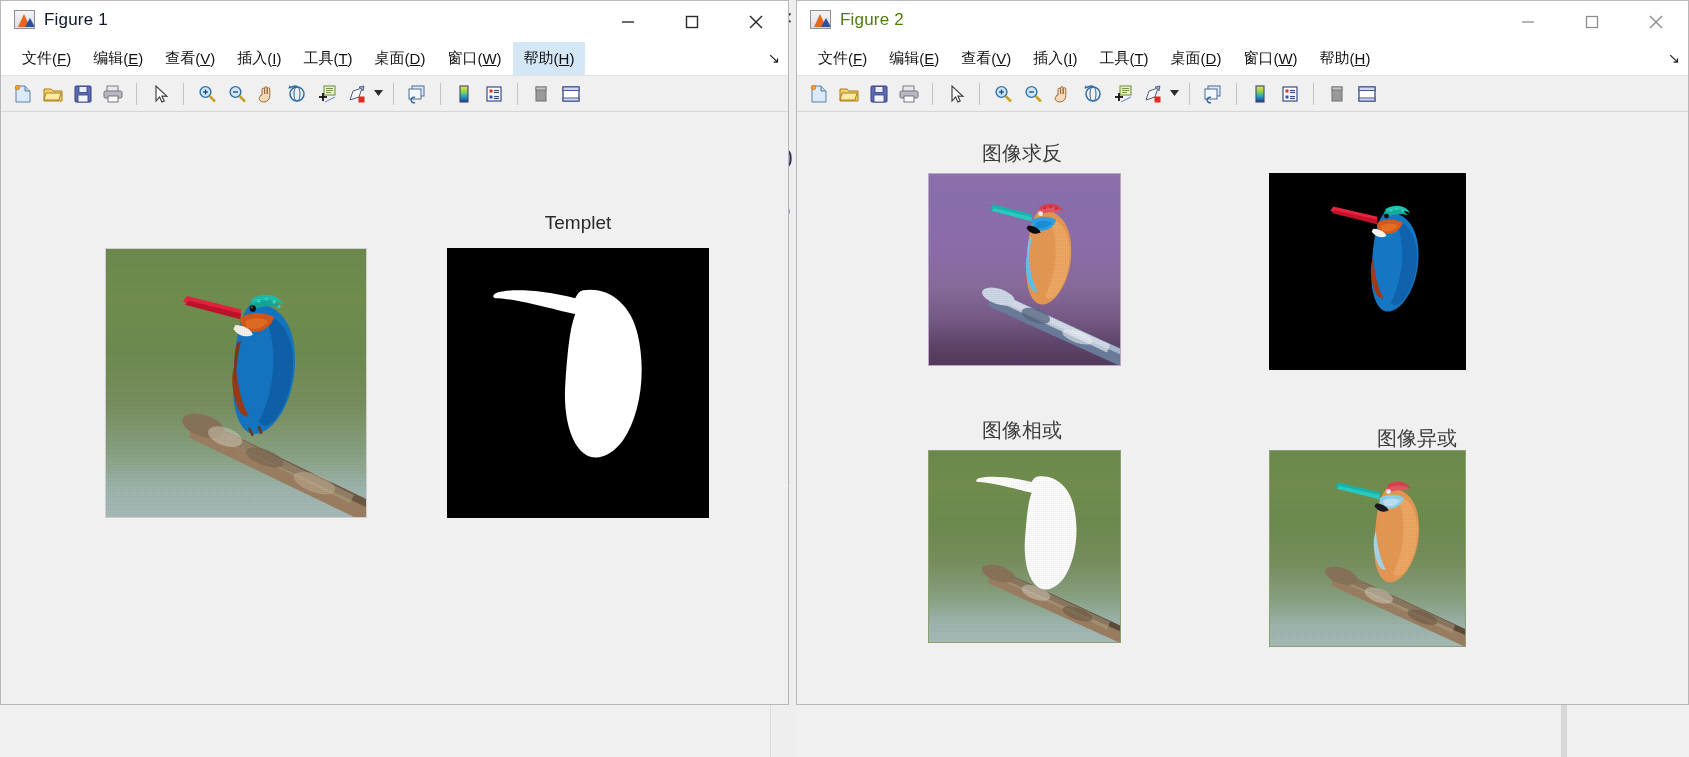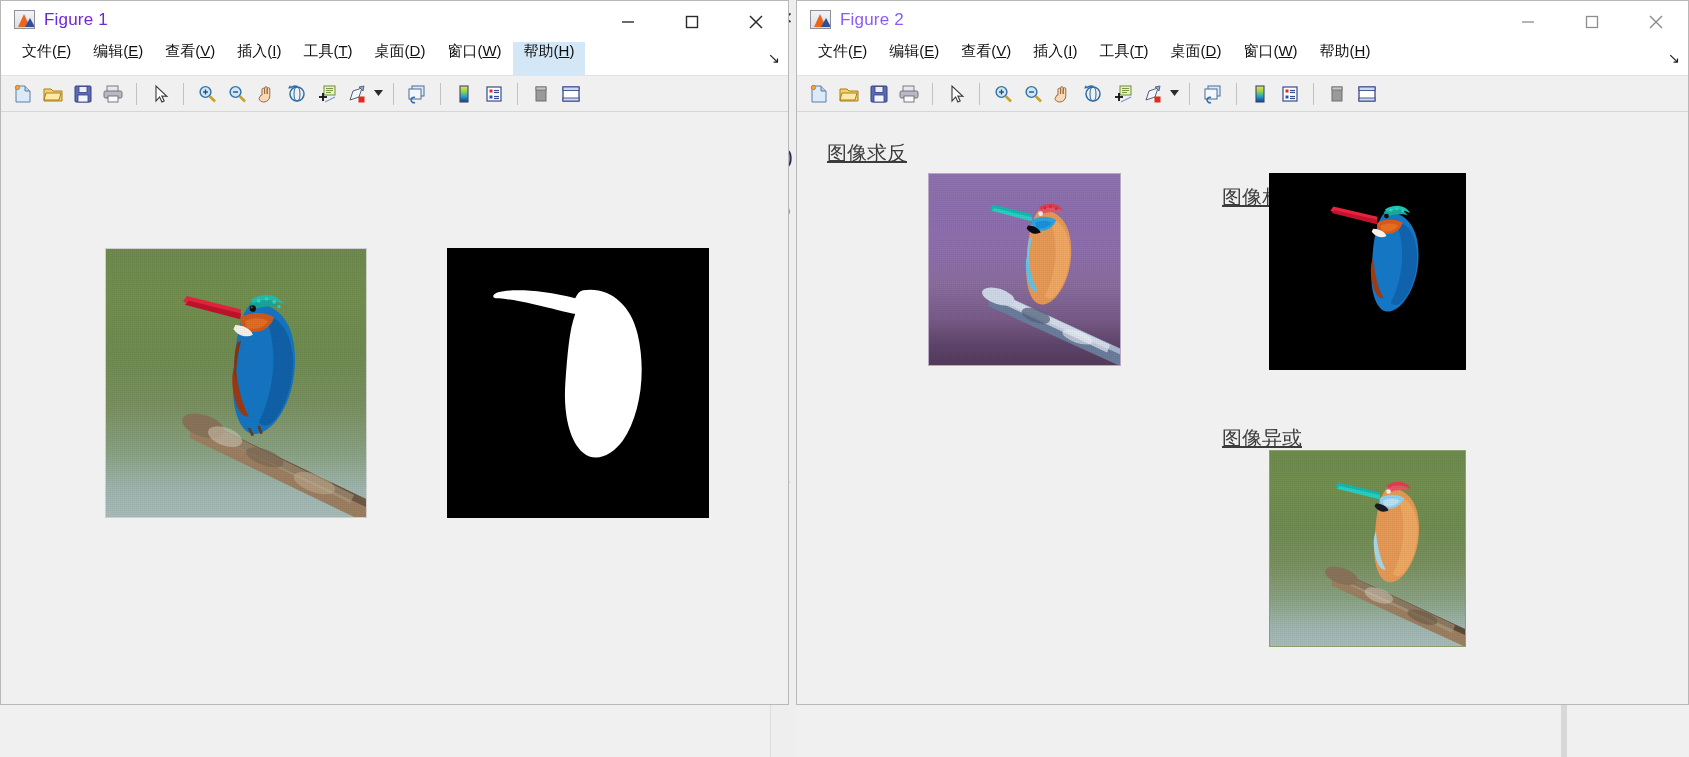--- a/index.html
+++ b/index.html
@@ -87,24 +87,24 @@
     left: 10px; bottom: 1px;
     width: 0; height: 0;
     border-left: 5px solid transparent;
     border-right: 5px solid transparent;
     border-bottom: 9px solid #2d4f9e;
   }
   .tb-title {
     position: absolute;
     left: 43px; top: 9px;
     font-size: 17px;
-    color: #6d28d9;
+    color: #0f172a;
     letter-spacing: .2px;
   }
-  .tb-title.inactive { color: #8b5cf6; }
+  .tb-title.inactive { color: #4d7c0f; }
 
   .wctrls {
     position: absolute;
     top: 0; right: 0;
     height: 41px;
     display: flex;
   }
   .wbtn {
     width: 64px; height: 41px;
     display: flex; align-items: center; justify-content: center;
@@ -116,21 +116,21 @@
   .menubar {
     position: relative;
     height: 34px;
     background: #ffffff;
     border-bottom: 1px solid #e2e2e2;
     display: flex;
     align-items: stretch;
     padding-left: 10px;
   }
   .menu-item {
-    display: flex; 
+    display: flex; align-items: center;
     padding: 0 11px;
     font-size: 15px;
     color: #111;
     white-space: nowrap;
     font-family: "Liberation Sans", sans-serif;
     cursor: default;
   }
   .menu-item.active {
     background: #d3e7f7;
   }
@@ -173,24 +173,24 @@
     position: relative;
     background: #f0f0f0;
     overflow: hidden;
   }
 
   
   .tile { position: absolute; }
   .tile-title {
     position: absolute;
     left: 0; width: 100%;
+    text-align: center;
     font-size: 19px;
     color: #2a2a2a;
     white-space: nowrap;
-    text-decoration: underline;
   }
   .tile-title.cjk {
     font-family: "DejaVu Serif", "Liberation Serif", serif;
     font-size: 20px;
     color: #3c3c3c;
   }
   .imgbox {
     position: absolute;
     overflow: hidden;
     border: 1px solid #cfcfcf;
@@ -503,20 +503,21 @@
 
               <path d="M70 158 l4 8 M80 156 l3 8" stroke="#6b3b16" stroke-width="2.6" fill="none"></path>
             </svg>
           </div>
           <div class="grain"></div>
         </div>
       </div>
     </div>
 
     <div class="tile" style="left:386px; top:100px; width:382px; height:320px;">
+      <div class="tile-title" style="top:0px;">Templet</div>
       <div class="imgbox" style="left:60px; top:36px; width:262px; height:270px; border-color:#000;">
         <div class="kf">
           <div class="bg-black"></div>
           <div class="bird" style="left:17%; top:9%; width:80%; height:75%;">
             <svg viewBox="0 0 210 200">
               <path d="M92 16 C118 12 140 30 147 60 C156 98 150 142 132 168 C120 184 104 190 92 180
                        C78 168 72 140 74 110 C76 82 78 56 84 40
                        C74 38 60 34 42 30 C24 26 10 24 4 24 C0 24 0 20 6 18
                        C22 14 52 16 84 24 C86 20 88 17 92 16 Z" fill="#ffffff"></path>
             </svg>
@@ -764,20 +765,47 @@
               <path d="M76 52 C84 52 92 56 94 62 C86 66 78 62 74 56 Z" fill="#f6f3ec"></path>
               <circle cx="94" cy="35" r="3.3" fill="#140d08"></circle>
               <path d="M82 36 L22 22 L18 28 L80 45 Z" fill="#e8233f"></path>
               <path d="M82 40 L24 27 L20 31 L81 46 Z" fill="#c3122c"></path>
             </svg>
           </div>
         </div>
       </div>
     </div>
 
+    <div class="tile" style="left:30px; top:305px; width:390px; height:250px;">
+      <div class="tile-title cjk" style="top:0px;">图像相或</div>
+      <div class="imgbox" style="left:101px; top:33px; width:193px; height:193px; border-color:#8da070;">
+        <div class="kf">
+          <div class="bg-green"></div>
+          <div class="branch" style="top:56%;">
+            <svg viewBox="0 0 193 95" preserveAspectRatio="none">
+              <path d="M62 8 L193 70 L193 88 L60 26 Z" fill="#9d8063"></path>
+              <path d="M62 8 L193 70 L193 76 L62 16 Z" fill="#5d4c39"></path>
+              <path d="M74 14 L183 66 L180 74 L71 22 Z" fill="#b3a084" opacity=".55"></path>
+              <ellipse cx="70" cy="16" rx="17" ry="8" fill="#8a7459" transform="rotate(18 70 16)"></ellipse>
+              <ellipse cx="108" cy="36" rx="15" ry="7" fill="#d8cfc0" opacity=".5" transform="rotate(20 108 36)"></ellipse>
+              <ellipse cx="150" cy="58" rx="16" ry="6" fill="#6d5a45" opacity=".6" transform="rotate(20 150 58)"></ellipse>
+            </svg>
+          </div>
+          <div class="bird" style="left:24%; top:8%; width:74%; height:70%;">
+            <svg viewBox="0 0 210 200">
+              <path d="M92 16 C118 12 140 30 147 60 C156 98 150 142 132 168 C120 184 104 190 92 180
+                       C78 168 72 140 74 110 C76 82 78 56 84 40
+                       C74 38 60 34 42 30 C24 26 10 24 4 24 C0 24 0 20 6 18
+                       C22 14 52 16 84 24 C86 20 88 17 92 16 Z" fill="#ffffff"></path>
+            </svg>
+          </div>
+          <div class="grain"></div>
+        </div>
+      </div>
+    </div>
 
     <div class="tile" style="left:425px; top:305px; width:390px; height:250px;">
       <div class="tile-title cjk" style="top:8px;">图像异或</div>
       <div class="imgbox" style="left:47px; top:33px; width:197px; height:197px; border-color:#8da070;">
         <div class="kf">
           <div class="bg-green"></div>
           <div class="branch" style="top:56%;">
             <svg viewBox="0 0 197 95" preserveAspectRatio="none">
               <path d="M64 8 L197 70 L197 88 L62 26 Z" fill="#9d8063"></path>
               <path d="M64 8 L197 70 L197 76 L64 16 Z" fill="#5d4c39"></path>

